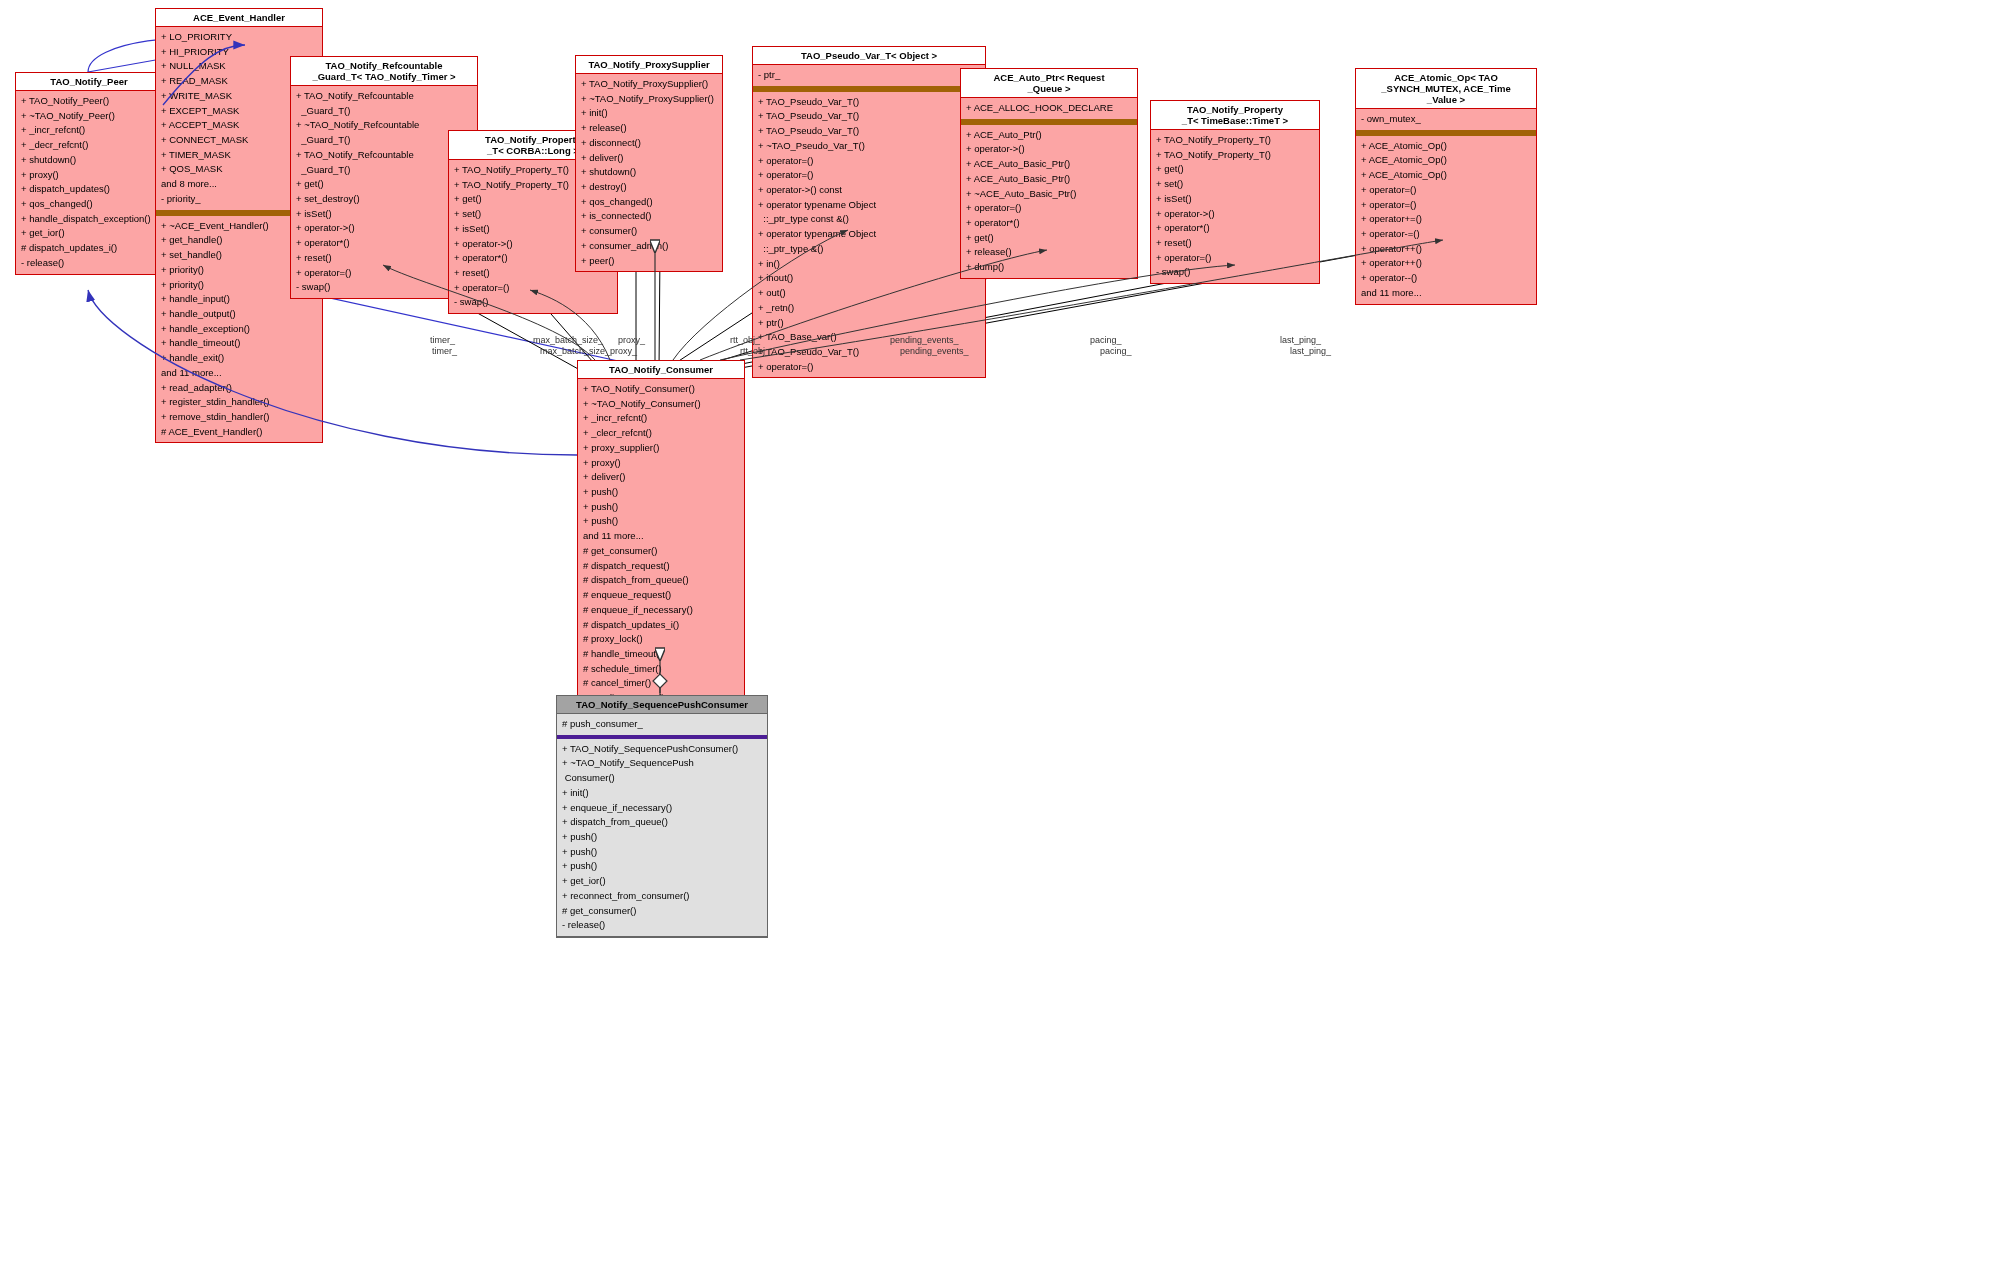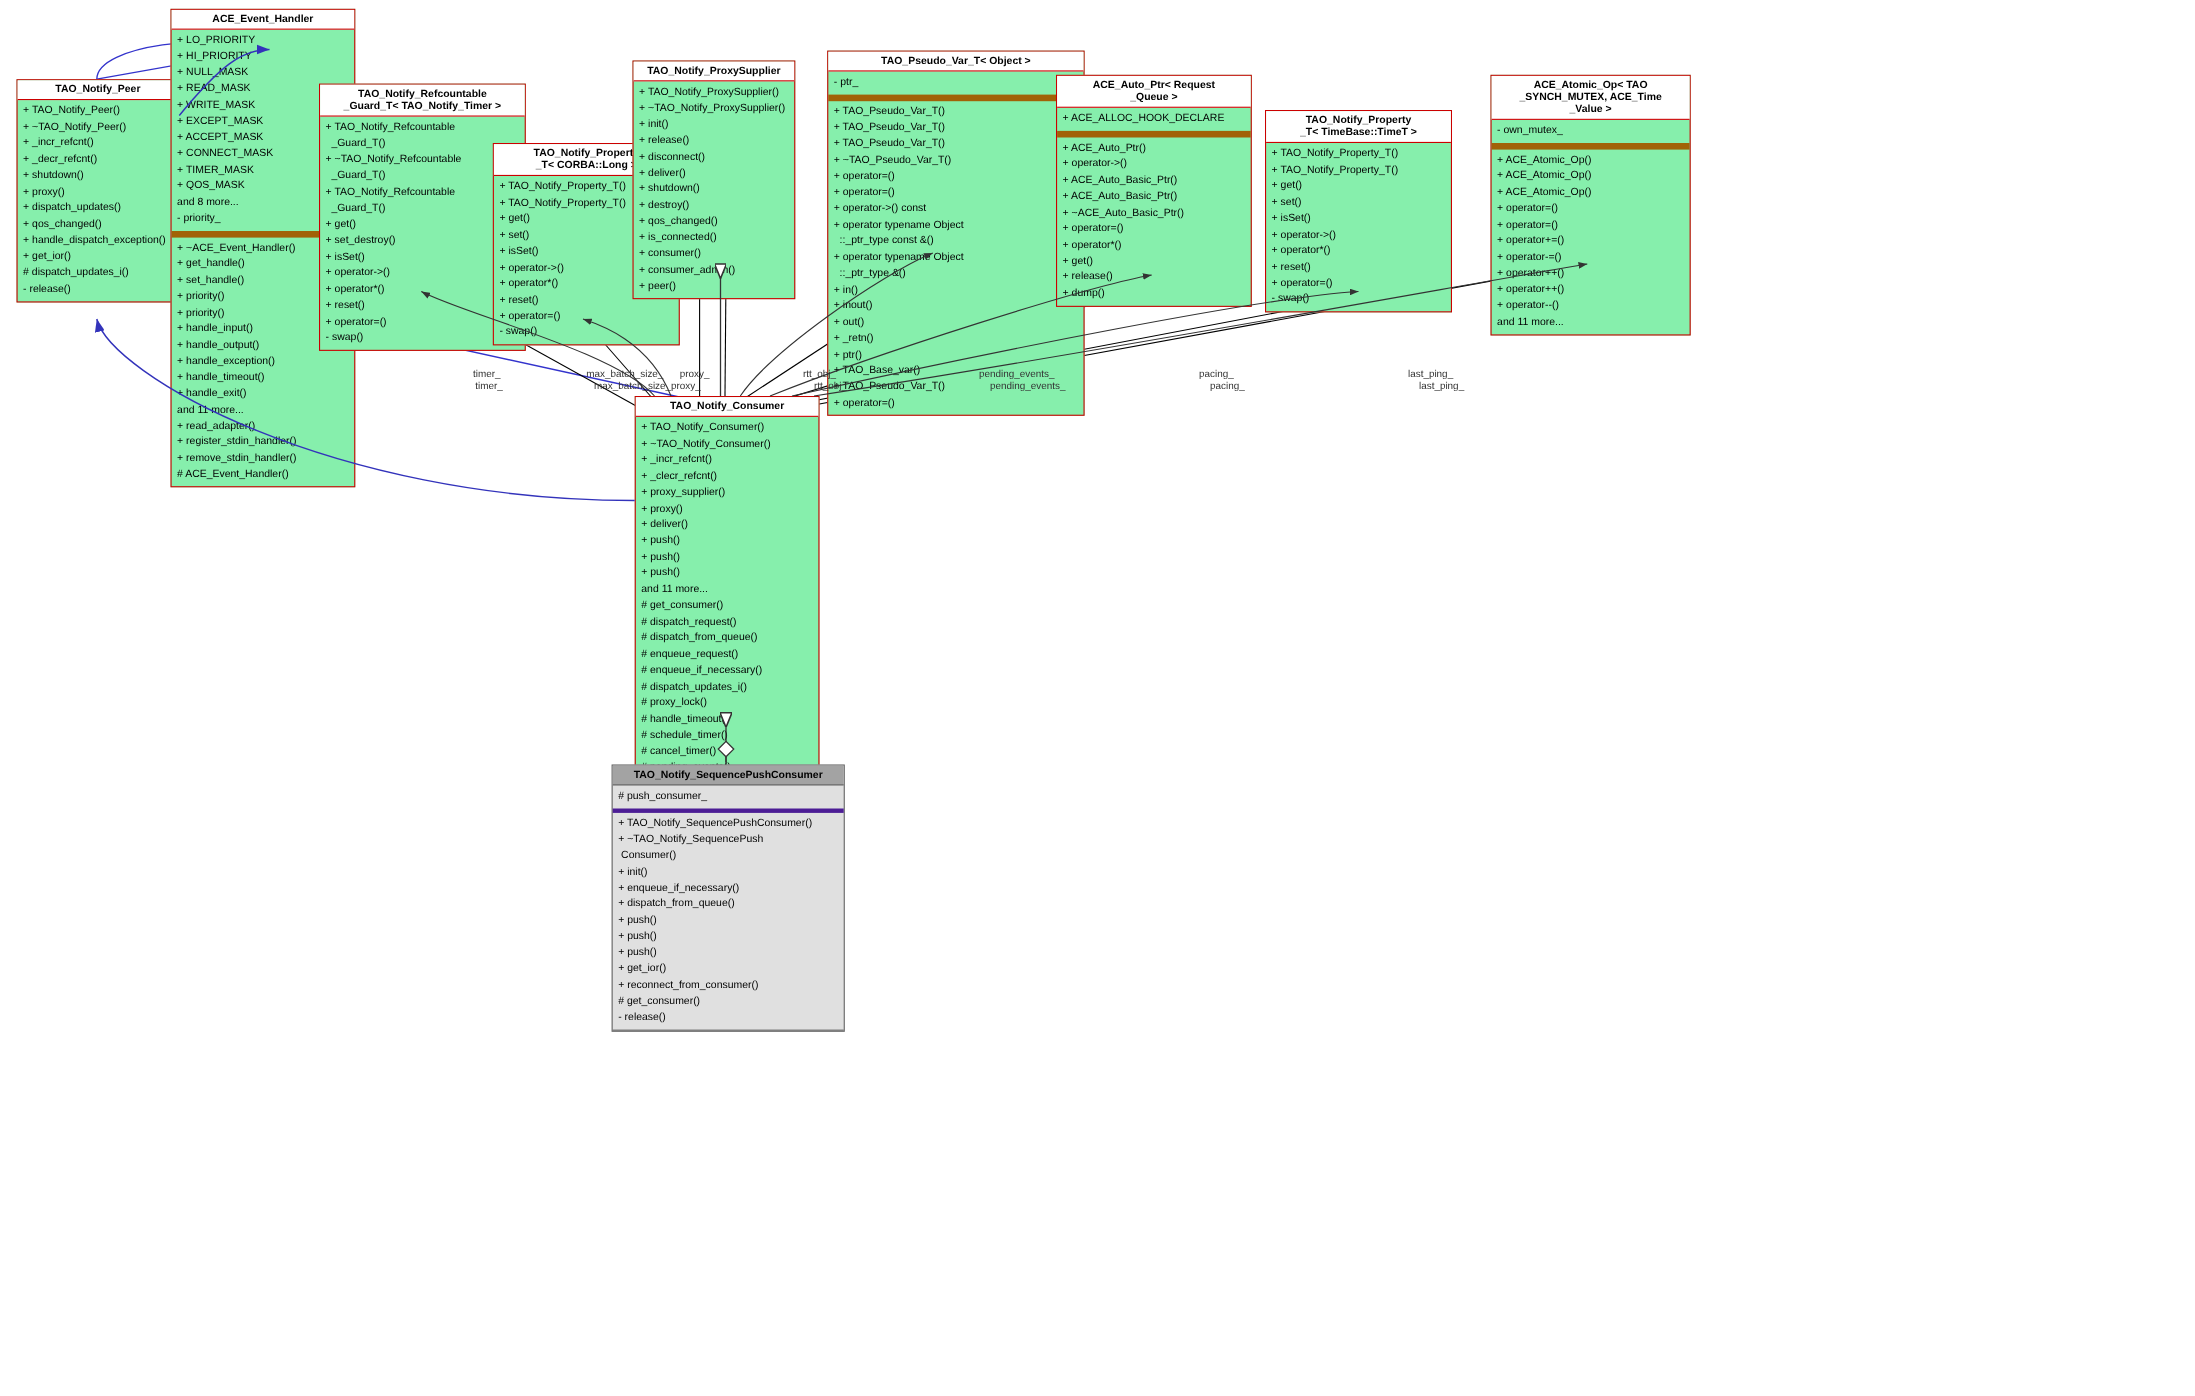--- a/index.html
+++ b/index.html
@@ -13,21 +13,21 @@
       overflow: auto;
     }
     .diagram-container {
       position: relative;
       width: 1995px;
       height: 1269px;
     }
     .uml-box {
       position: absolute;
       border: 1.5px solid #cc0000;
-      background: #86efac;
+      background: #fca5a5;
       font-size: 9.5px;
       min-width: 120px;
     }
     .uml-box.gray-box {
       border-color: #666666;
       background: #e0e0e0;
     }
     .uml-box-title {
       background: #ffffff;
       border-bottom: 1px solid #cc0000;
@@ -160,21 +160,21 @@
       <div>+ handle_timeout()</div>
       <div>+ handle_exit()</div>
       <div>and 11 more...</div>
       <div>+ read_adapter()</div>
       <div>+ register_stdin_handler()</div>
       <div>+ remove_stdin_handler()</div>
       <div># ACE_Event_Handler()</div>
     </div>
   </div>
 
-  <div class="uml-box" style="left:290px; top:76px; width:188px;">
+  <div class="uml-box" style="left:290px; top:56px; width:188px;">
     <div class="uml-box-title">TAO_Notify_Refcountable<br>_Guard_T&lt; TAO_Notify_Timer &gt;</div>
     <div class="uml-box-section">
       <div>+ TAO_Notify_Refcountable</div>
       <div>&nbsp;&nbsp;_Guard_T()</div>
       <div>+ ~TAO_Notify_Refcountable</div>
       <div>&nbsp;&nbsp;_Guard_T()</div>
       <div>+ TAO_Notify_Refcountable</div>
       <div>&nbsp;&nbsp;_Guard_T()</div>
       <div>+ get()</div>
       <div>+ set_destroy()</div>

